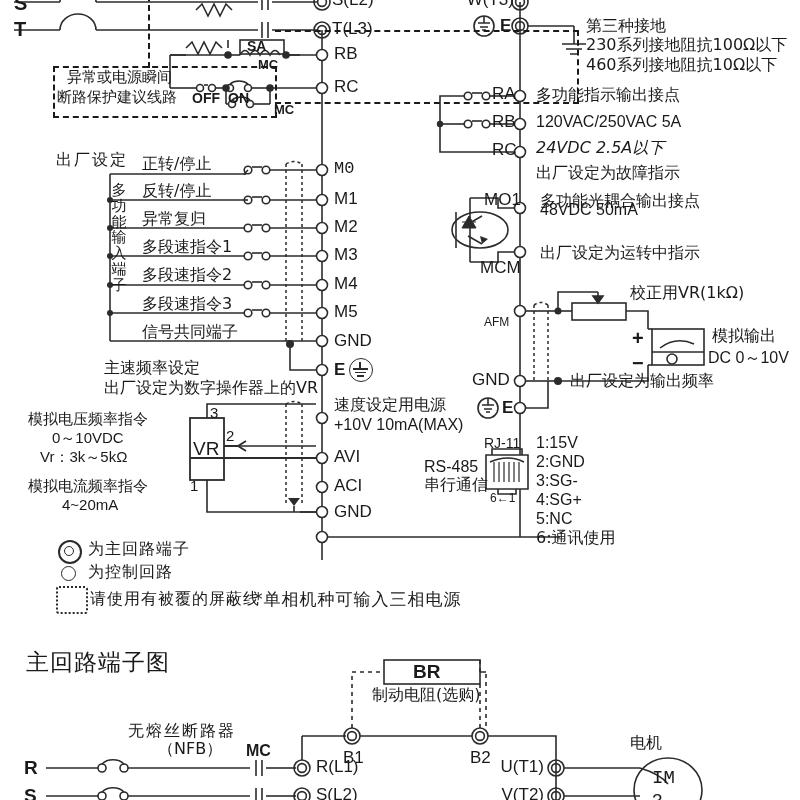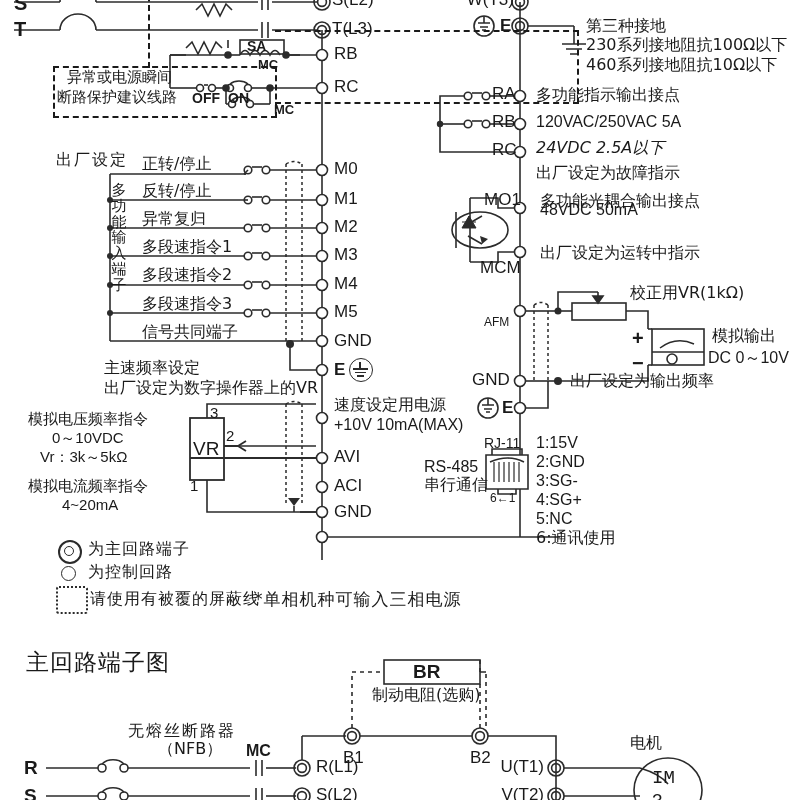--- a/index.html
+++ b/index.html
@@ -360,21 +360,21 @@
 <div class="lbl cn" style="left:110px;top:183px;font-size:15px;width:18px;line-height:1.05;white-space:normal;text-align:center;">多功能输入端子</div>
 
 <div class="lbl cn" style="left:142px;top:155px;font-size:16px;">正转/停止</div>
 <div class="lbl cn" style="left:142px;top:182px;font-size:16px;">反转/停止</div>
 <div class="lbl cn" style="left:142px;top:210px;font-size:16px;">异常复归</div>
 <div class="lbl cn" style="left:142px;top:238px;font-size:16px;">多段速指令1</div>
 <div class="lbl cn" style="left:142px;top:266px;font-size:16px;">多段速指令2</div>
 <div class="lbl cn" style="left:142px;top:295px;font-size:16px;">多段速指令3</div>
 <div class="lbl cn" style="left:142px;top:323px;font-size:16px;">信号共同端子</div>
 
-<div class="lbl en" style="left:334px;top:159px;font-size:17px;">M0</div>
+<div class="lbl en" style="left:334px;top:159px;font-size:17px;font-family:Liberation Mono, monospace;">M0</div>
 <div class="lbl en" style="left:334px;top:189px;font-size:17px;">M1</div>
 <div class="lbl en" style="left:334px;top:217px;font-size:17px;">M2</div>
 <div class="lbl en" style="left:334px;top:245px;font-size:17px;">M3</div>
 <div class="lbl en" style="left:334px;top:274px;font-size:17px;">M4</div>
 <div class="lbl en" style="left:334px;top:302px;font-size:17px;">M5</div>
 <div class="lbl en" style="left:334px;top:331px;font-size:17px;">GND</div>
 <div class="lbl en b" style="left:334px;top:360px;font-size:17px;">E</div>
 <div style="position:absolute;left:349px;top:358px;width:22px;height:22px;border:1.6px solid #2b2b2b;border-radius:50%;">
   <div style="position:absolute;left:3px;top:9px;width:15px;height:1.6px;background:#2b2b2b;"></div>
   <div style="position:absolute;left:5px;top:12.5px;width:11px;height:1.6px;background:#2b2b2b;"></div>

